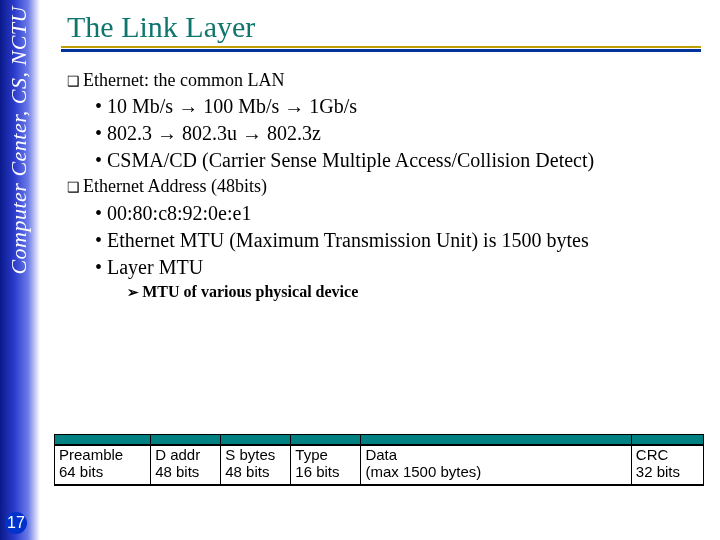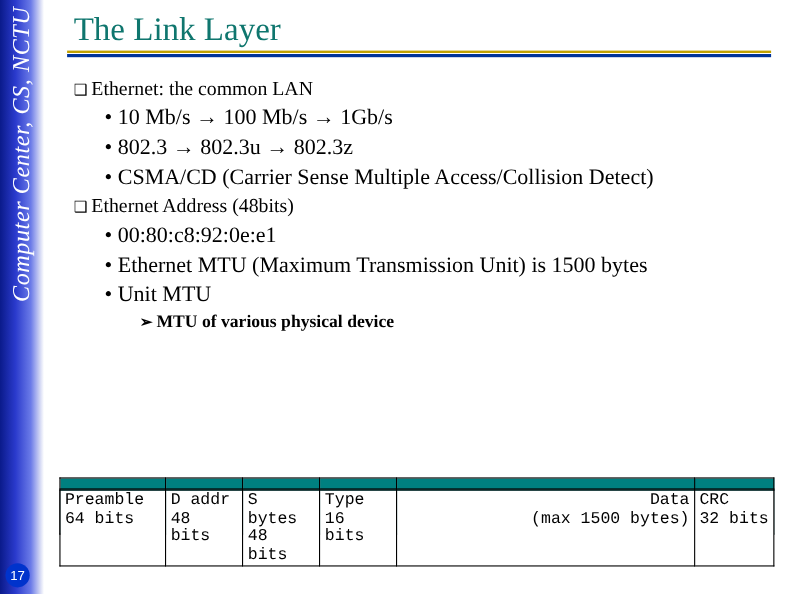--- a/index.html
+++ b/index.html
@@ -99,39 +99,39 @@
     left: 0;
     top: 11px;
     width: 100%;
     height: 40px;
     border-collapse: collapse;
     table-layout: fixed;
   }
   .frame-labels td {
     background: #fff;
     border: 1px solid #000;
-    font-family: Liberation Mono, monospace;
+    font-family: Liberation Sans, sans-serif;
     font-size: 15px;
     padding: 1px 4px;
     line-height: 1.1;
     vertical-align: top;
   }
-  .frame-labels td.center { text-align: right; }
+  .frame-labels td.center { text-align: left; }
 
   .pagenum {
     position: absolute;
     left: 5px;
     bottom: 6px;
     width: 22px;
     height: 22px;
     border-radius: 50%;
     background: #0033cc;
     color: #fff;
     font-family: Arial, sans-serif;
-    font-size: 12px;
+    font-size: 16px;
     display: flex;
     align-items: center;
     justify-content: center;
   }
 </style>
 </head>
 <body>
 
 <div class="sidebar">
   <div class="sidebar-text">Computer Center, CS, NCTU</div>
@@ -151,21 +151,21 @@
       <li>CSMA/CD  (Carrier Sense Multiple Access/Collision Detect)</li>
     </ul>
     <ul class="q1">
       <li>Ethernet Address (48bits)</li>
     </ul>
     <ul class="dot">
       <li>00:80:c8:92:0e:e1</li>
     </ul>
     <ul class="dot">
       <li>Ethernet MTU (Maximum Transmission Unit) is 1500 bytes</li>
-      <li>Unit MTU</li>
+      <li>Layer MTU</li>
     </ul>
     <ul class="arrow">
       <li>MTU of various physical device</li>
     </ul>
   </div>
 </div>
 
 <div class="frame-wrap">
   <table class="frame3d">
     <tbody>

